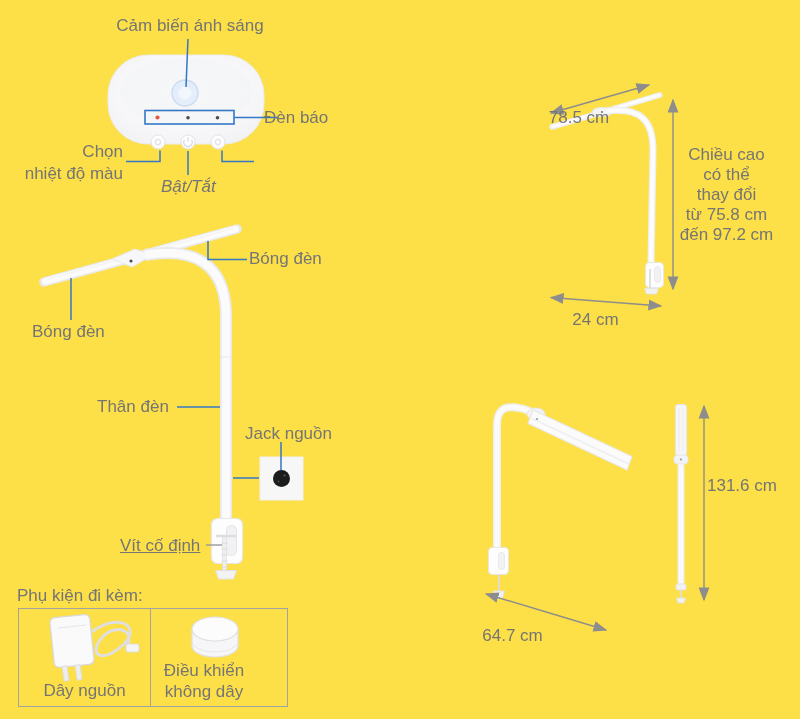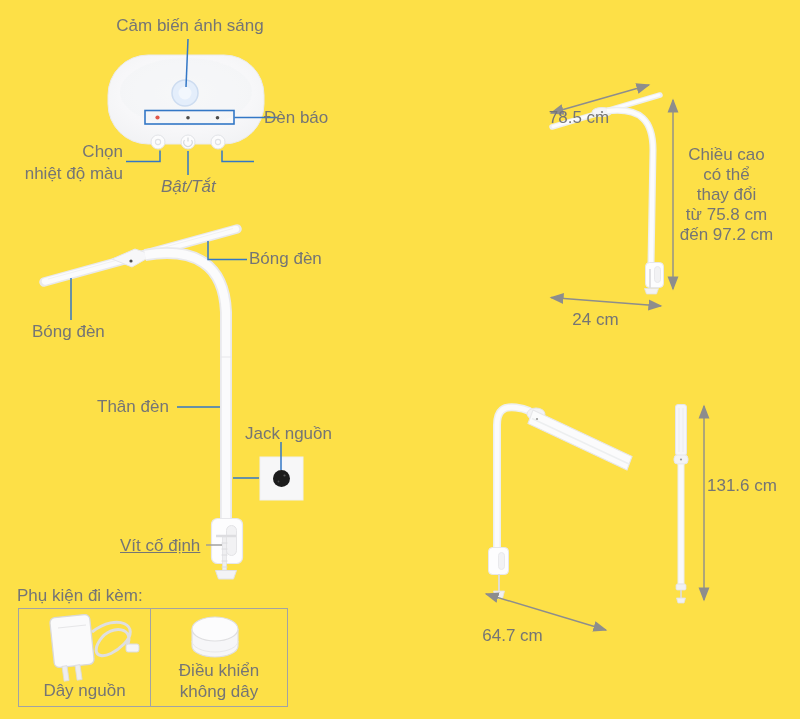--- a/index.html
+++ b/index.html
@@ -198,21 +198,21 @@
   <div class="lbl" style="left:97px;top:397px;">Thân đèn</div>
 
   <div class="lbl" style="left:245px;top:424px;">Jack nguồn</div>
 
   <div class="lbl" style="left:120px;top:536px;text-decoration:underline;">Vít cố định</div>
 
   <div class="lbl center" style="left:19px;top:681px;width:131px;">Dây nguồn</div>
 
   <div class="lbl" style="left:17px;top:586px;">Phụ kiện đi kèm:</div>
 
-  <div class="lbl multiline center lh21" style="left:151px;top:660px;width:136px;">Điều khiển
+  <div class="lbl multiline center lh21" style="left:136px;top:660px;width:136px;">Điều khiển
 không dây</div>
 
   <div class="lbl center" style="left:544px;top:72px;width:70px;margin-top:36px;">78.5 cm</div>
 
   <div class="lbl multiline center" style="left:666px;top:145px;width:121px;">Chiều cao
 có thể
 thay đổi
 từ 75.8 cm
 đến 97.2 cm</div>
 

